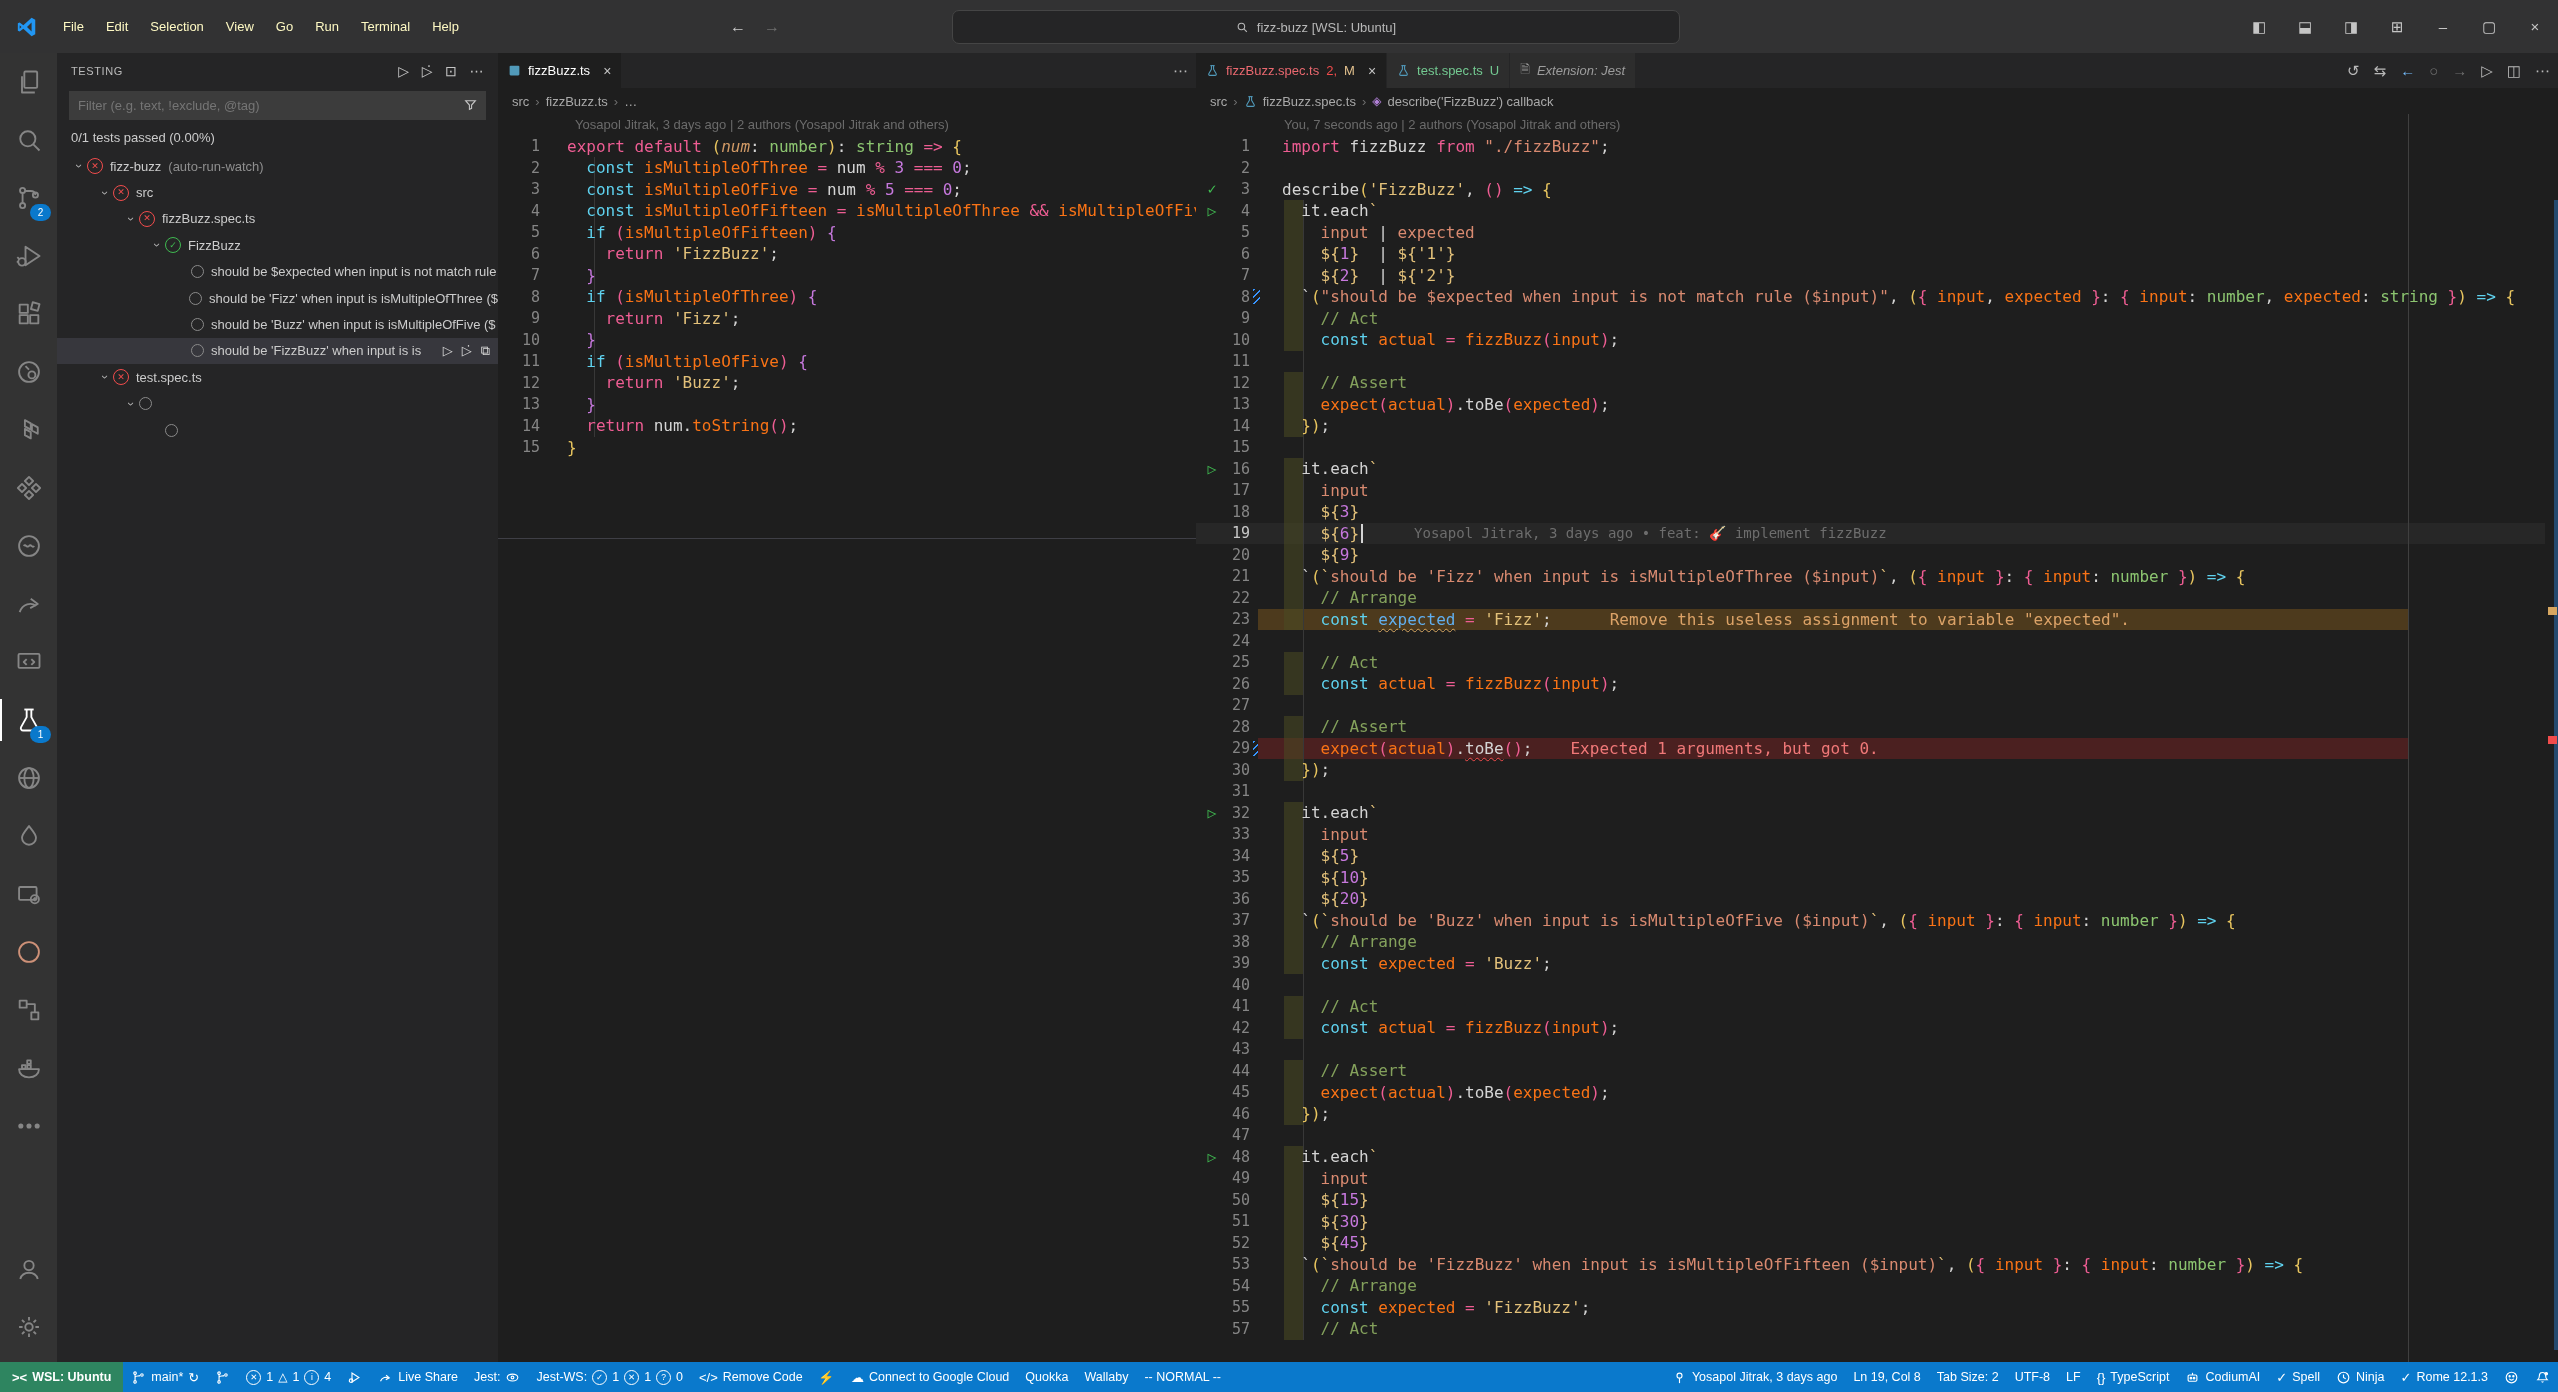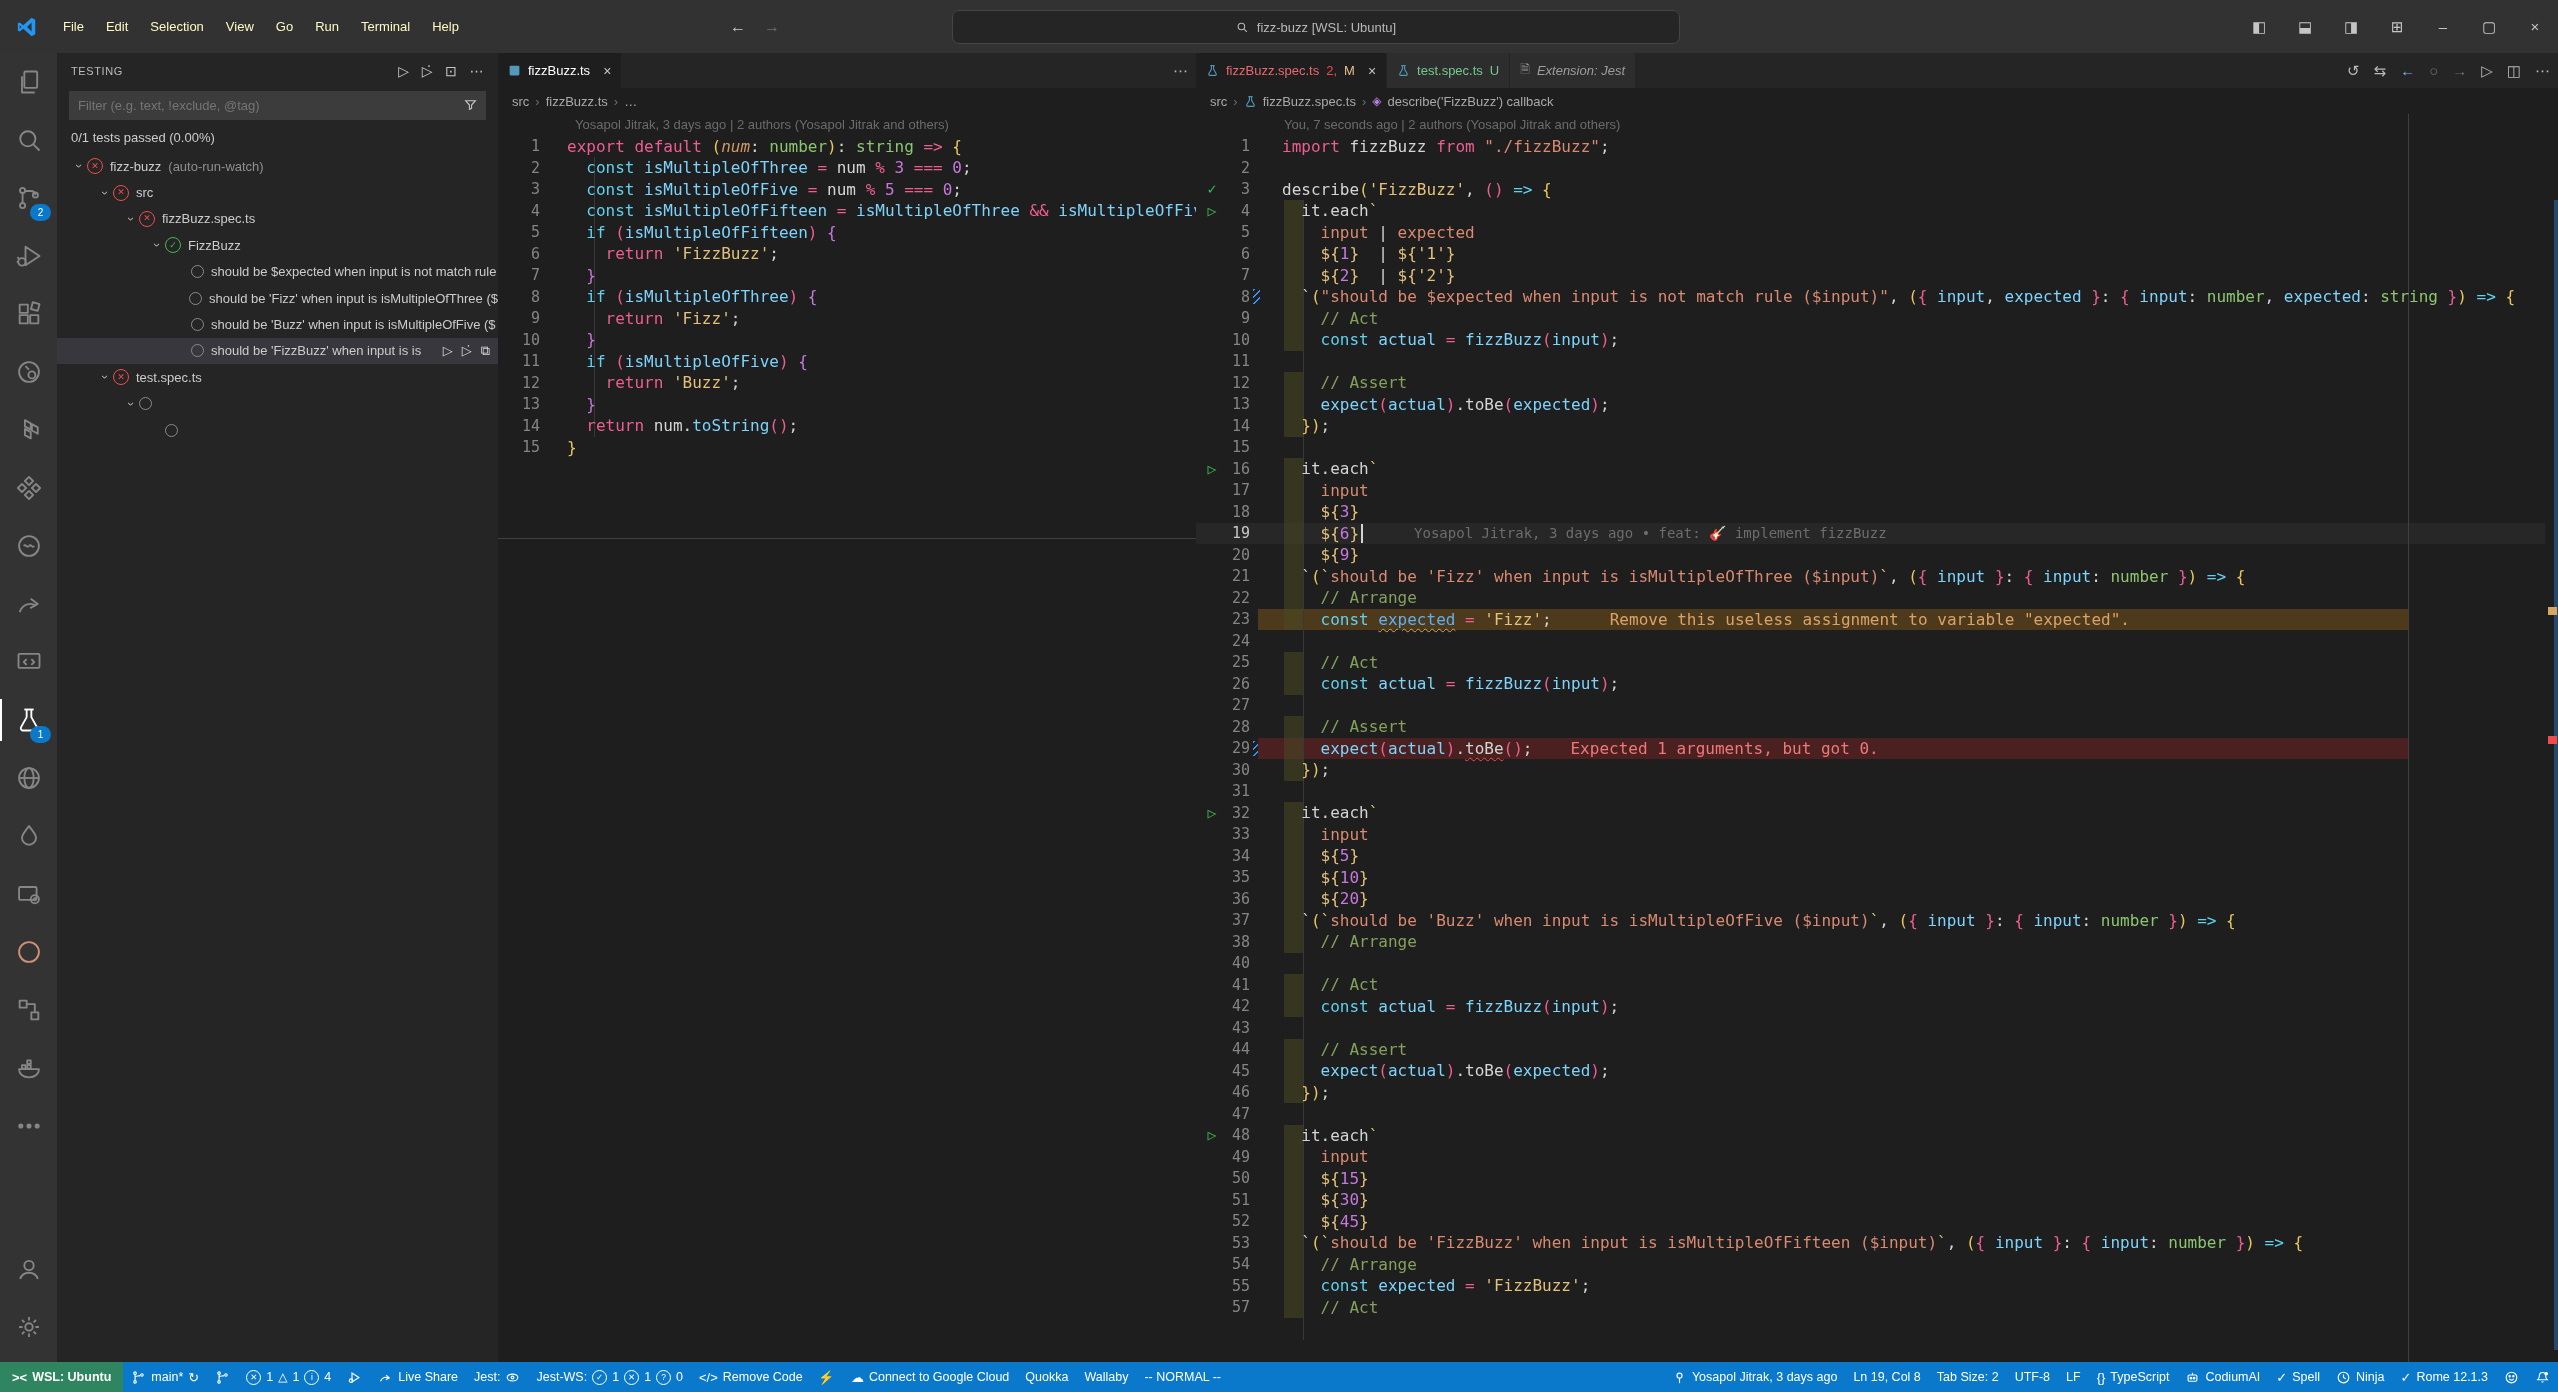--- a/index.html
+++ b/index.html
@@ -65,21 +65,21 @@
   .crow.cur .lnum{color:#c6c6c6;}
   .code{position:relative;z-index:2;}
   .deco-band{position:absolute;top:0;height:100%;z-index:0;}
   .inline-msg{margin-left:38px;z-index:2;position:relative;}
   .inline-msg.warn{color:#dba267;}
   .inline-msg.err{color:#f07878;}
   .inline-blame{margin-left:55px;color:#6d6d6d;font-size:14px;z-index:2;position:relative;}
   .gut-ic{width:24px;margin-left:4px;display:flex;justify-content:center;color:#3fb950;font-size:15px;flex:0 0 auto;}
   .stripes{width:7px;height:15px;margin-left:3px;background:repeating-linear-gradient(135deg,#3794ff 0 2px,transparent 2px 5px);flex:0 0 auto;}
   .gitbar{position:absolute;left:88px;top:0;width:19px;height:100%;background:#4a4a22;opacity:.55;z-index:1;}
-  .tk-k{color:#ee5d93}.tk-c{color:#5fd2ef}.tk-b{color:#7dd3fc}.tk-y{color:#e3c17a}
+  .tk-k{color:#ee5d93}.tk-c{color:#5fd2ef}.tk-b{color:#f97316}.tk-y{color:#e3c17a}
   .tk-g{color:#e8c55f}.tk-p{color:#c678dd}.tk-s{color:#d98a70}.tk-t{color:#8cc570}
   .tk-m{color:#84a15c}.tk-w{color:#d4d4d4}.tk-o{color:#d19a66;font-style:italic}
   .tk-uw{color:#61afef;text-decoration:underline wavy #d7a761 1px;text-underline-offset:3px;}
   .tk-ue{color:#d4d4d4;text-decoration:underline wavy #f14c4c 1px;text-underline-offset:3px;}
   .ruler{position:absolute;top:0;width:1px;height:100%;background:#404040;z-index:0;}
   .guide{position:absolute;width:1px;background:#383838;z-index:0;}
   .caret{position:absolute;width:1.5px;height:19px;background:#d4d4d4;z-index:3;}
   .overview{position:absolute;right:0;top:0;width:13px;height:100%;background:#1e1e1e;z-index:4;}
   .ov-mark{position:absolute;right:1px;width:9px;}
   .hsep{position:absolute;height:1px;background:#3f3f46;z-index:3;}
@@ -535,20 +535,21 @@
         <div class="crow"><div class="deco-band" style="left: 62px; width: 1150px; background: rgb(75, 32, 32);"></div><span class="gut-ic"></span><span class="lnum" style="width: 26px;">29</span><span class="stripes"></span><div class="gitbar"></div><span class="code" style="padding-left: 22px;"><span class="tk-b">    expect</span><span class="tk-k">(</span><span class="tk-b">actual</span><span class="tk-k">)</span><span class="tk-w">.</span><span class="tk-ue">toBe</span><span class="tk-k">()</span><span class="tk-w">;</span></span><span class="inline-msg err">Expected 1 arguments, but got 0.</span></div>
         <div class="crow"><span class="gut-ic"></span><span class="lnum" style="width: 26px;">30</span><span style="width: 10px;"></span><div class="gitbar"></div><span class="code" style="padding-left: 22px;"><span class="tk-g">  })</span><span class="tk-w">;</span></span></div>
         <div class="crow"><span class="gut-ic"></span><span class="lnum" style="width: 26px;">31</span><span style="width: 10px;"></span><span class="code" style="padding-left: 22px;"></span></div>
         <div class="crow"><span class="gut-ic">▷</span><span class="lnum" style="width: 26px;">32</span><span style="width: 10px;"></span><div class="gitbar"></div><span class="code" style="padding-left: 22px;"><span class="tk-w">  it.each</span><span class="tk-y">`</span></span></div>
         <div class="crow"><span class="gut-ic"></span><span class="lnum" style="width: 26px;">33</span><span style="width: 10px;"></span><div class="gitbar"></div><span class="code" style="padding-left: 22px;"><span class="tk-s">    input</span></span></div>
         <div class="crow"><span class="gut-ic"></span><span class="lnum" style="width: 26px;">34</span><span style="width: 10px;"></span><div class="gitbar"></div><span class="code" style="padding-left: 22px;"><span class="tk-y">    ${</span><span class="tk-p">5</span><span class="tk-y">}</span></span></div>
         <div class="crow"><span class="gut-ic"></span><span class="lnum" style="width: 26px;">35</span><span style="width: 10px;"></span><div class="gitbar"></div><span class="code" style="padding-left: 22px;"><span class="tk-y">    ${</span><span class="tk-p">10</span><span class="tk-y">}</span></span></div>
         <div class="crow"><span class="gut-ic"></span><span class="lnum" style="width: 26px;">36</span><span style="width: 10px;"></span><div class="gitbar"></div><span class="code" style="padding-left: 22px;"><span class="tk-y">    ${</span><span class="tk-p">20</span><span class="tk-y">}</span></span></div>
         <div class="crow"><span class="gut-ic"></span><span class="lnum" style="width: 26px;">37</span><span style="width: 10px;"></span><div class="gitbar"></div><span class="code" style="padding-left: 22px;"><span class="tk-w">  `</span><span class="tk-g">(</span><span class="tk-y">`</span><span class="tk-s">should be 'Buzz' when input is isMultipleOfFive ($input)</span><span class="tk-y">`</span><span class="tk-w">, </span><span class="tk-g">(</span><span class="tk-k">{ </span><span class="tk-b">input</span><span class="tk-k"> }</span><span class="tk-w">: </span><span class="tk-k">{ </span><span class="tk-b">input</span><span class="tk-w">: </span><span class="tk-t">number</span><span class="tk-k"> }</span><span class="tk-g">)</span><span class="tk-c"> =&gt; </span><span class="tk-g">{</span></span></div>
         <div class="crow"><span class="gut-ic"></span><span class="lnum" style="width: 26px;">38</span><span style="width: 10px;"></span><div class="gitbar"></div><span class="code" style="padding-left: 22px;"><span class="tk-m">    // Arrange</span></span></div>
+        <div class="crow"><span class="gut-ic"></span><span class="lnum" style="width: 26px;">39</span><span style="width: 10px;"></span><div class="gitbar"></div><span class="code" style="padding-left: 22px;"><span class="tk-c">    const </span><span class="tk-b">expected</span><span class="tk-k"> = </span><span class="tk-y">'Buzz'</span><span class="tk-w">;</span></span></div>
         <div class="crow"><span class="gut-ic"></span><span class="lnum" style="width: 26px;">40</span><span style="width: 10px;"></span><span class="code" style="padding-left: 22px;"></span></div>
         <div class="crow"><span class="gut-ic"></span><span class="lnum" style="width: 26px;">41</span><span style="width: 10px;"></span><div class="gitbar"></div><span class="code" style="padding-left: 22px;"><span class="tk-m">    // Act</span></span></div>
         <div class="crow"><span class="gut-ic"></span><span class="lnum" style="width: 26px;">42</span><span style="width: 10px;"></span><div class="gitbar"></div><span class="code" style="padding-left: 22px;"><span class="tk-c">    const </span><span class="tk-b">actual</span><span class="tk-k"> = </span><span class="tk-b">fizzBuzz</span><span class="tk-k">(</span><span class="tk-b">input</span><span class="tk-k">)</span><span class="tk-w">;</span></span></div>
         <div class="crow"><span class="gut-ic"></span><span class="lnum" style="width: 26px;">43</span><span style="width: 10px;"></span><span class="code" style="padding-left: 22px;"></span></div>
         <div class="crow"><span class="gut-ic"></span><span class="lnum" style="width: 26px;">44</span><span style="width: 10px;"></span><div class="gitbar"></div><span class="code" style="padding-left: 22px;"><span class="tk-m">    // Assert</span></span></div>
         <div class="crow"><span class="gut-ic"></span><span class="lnum" style="width: 26px;">45</span><span style="width: 10px;"></span><div class="gitbar"></div><span class="code" style="padding-left: 22px;"><span class="tk-b">    expect</span><span class="tk-k">(</span><span class="tk-b">actual</span><span class="tk-k">)</span><span class="tk-w">.toBe</span><span class="tk-k">(</span><span class="tk-b">expected</span><span class="tk-k">)</span><span class="tk-w">;</span></span></div>
         <div class="crow"><span class="gut-ic"></span><span class="lnum" style="width: 26px;">46</span><span style="width: 10px;"></span><div class="gitbar"></div><span class="code" style="padding-left: 22px;"><span class="tk-g">  })</span><span class="tk-w">;</span></span></div>
         <div class="crow"><span class="gut-ic"></span><span class="lnum" style="width: 26px;">47</span><span style="width: 10px;"></span><span class="code" style="padding-left: 22px;"></span></div>
         <div class="crow"><span class="gut-ic">▷</span><span class="lnum" style="width: 26px;">48</span><span style="width: 10px;"></span><div class="gitbar"></div><span class="code" style="padding-left: 22px;"><span class="tk-w">  it.each</span><span class="tk-y">`</span></span></div>
         <div class="crow"><span class="gut-ic"></span><span class="lnum" style="width: 26px;">49</span><span style="width: 10px;"></span><div class="gitbar"></div><span class="code" style="padding-left: 22px;"><span class="tk-s">    input</span></span></div>

